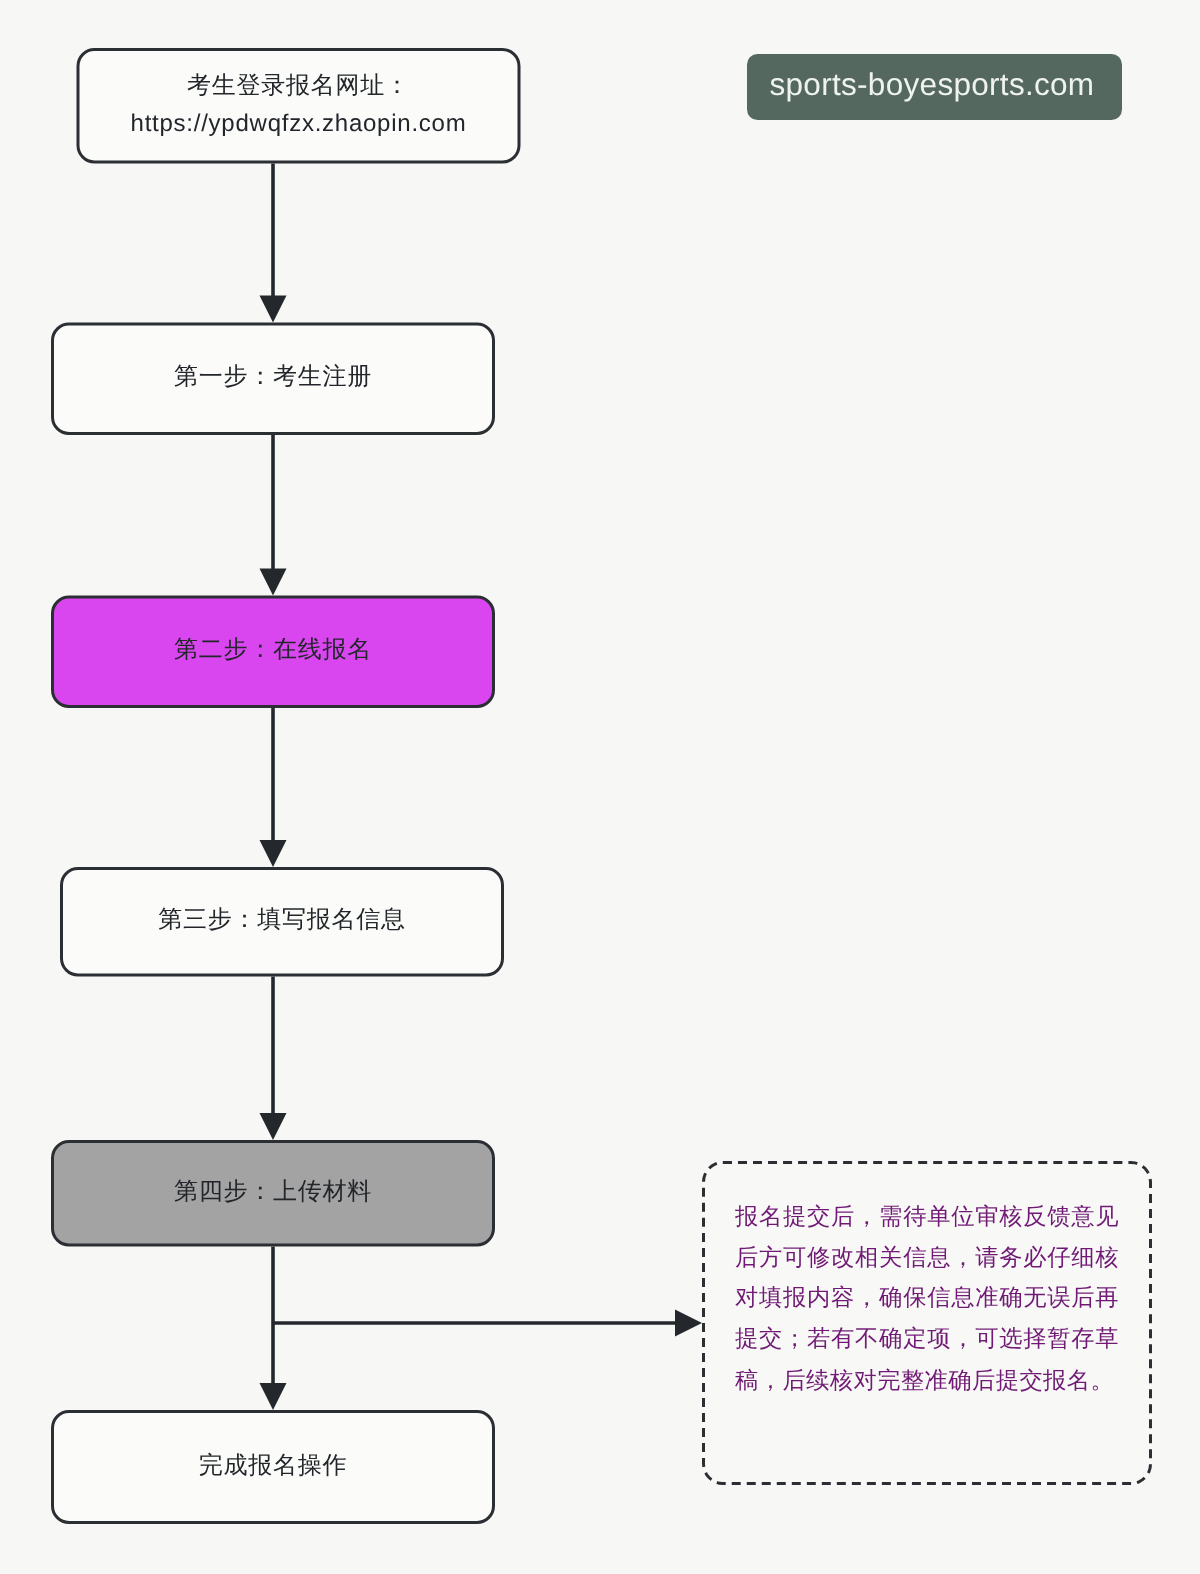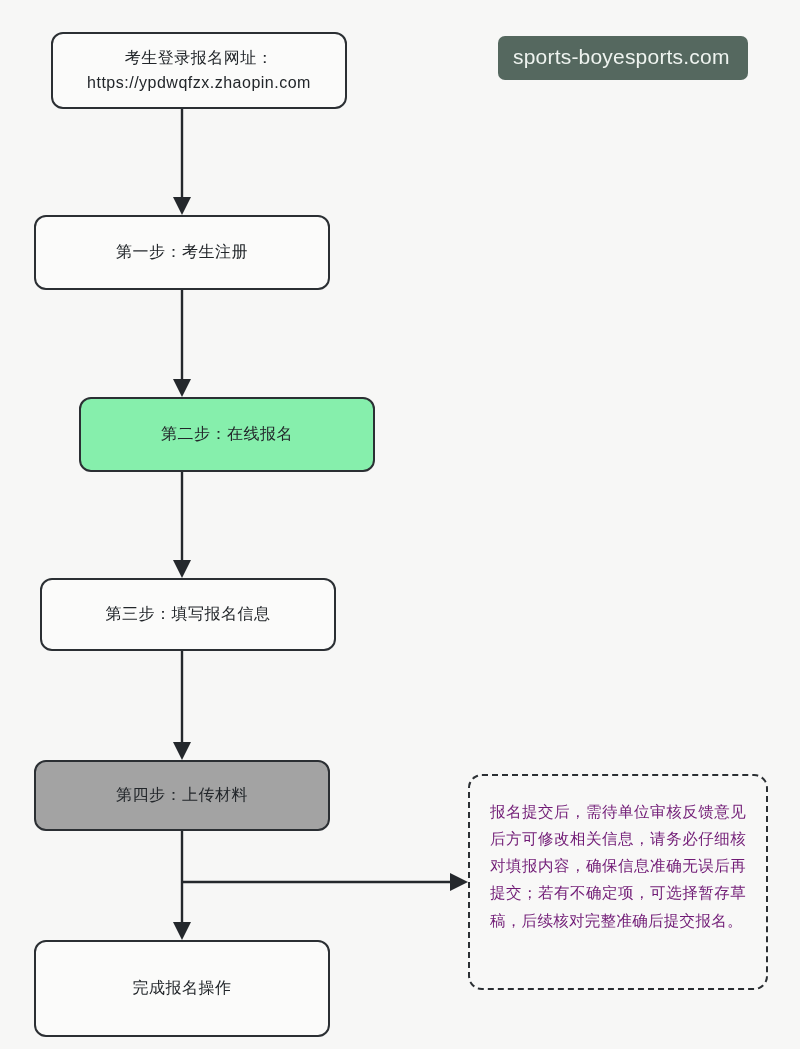--- a/index.html
+++ b/index.html
@@ -42,21 +42,21 @@
   .node .node-text {
     display: block;
     white-space: pre-line;
   }
 
   #node-url      { left: 34px;  top: 32px;  width: 296px; height: 77px; margin-left: 17px; }
   #node-step1    { left: 34px;  top: 215px; width: 296px; height: 75px; }
   #node-step2    { left: 34px;  top: 397px; width: 296px; height: 75px; }
   #node-step3    { left: 40px;  top: 578px; width: 296px; height: 73px; }
   #node-step4    { left: 34px;  top: 760px; width: 296px; height: 71px; }
-  #node-finish   { left: 34px;  top: 940px; width: 296px; height: 97px; }
+  #node-finish   { left: 34px;  top: 940px; width: 296px; height: 76px; }
 
   
   #note-box {
     position: absolute;
     left: 468px;
     top: 774px;
     width: 300px;
     height: 216px;
     box-sizing: border-box;
     background: #f8f8f7;
@@ -142,21 +142,21 @@
 
   <div class="node" id="node-url" style="background: rgb(251, 251, 250); border-color: rgb(43, 47, 51);">
     <span class="node-text">考生登录报名网址：
 https://ypdwqfzx.zhaopin.com</span>
   </div>
 
   <div class="node" id="node-step1" style="background: rgb(251, 251, 250); border-color: rgb(43, 47, 51);">
     <span class="node-text">第一步：考生注册</span>
   </div>
 
-  <div class="node" id="node-step2" style="background: #86efac; border-color: rgb(43, 47, 51); margin-left: 45px;">
+  <div class="node" id="node-step2" style="background: #d946ef; border-color: rgb(43, 47, 51);">
     <span class="node-text">第二步：在线报名</span>
   </div>
 
   <div class="node" id="node-step3" style="background: rgb(251, 251, 250); border-color: rgb(43, 47, 51);">
     <span class="node-text">第三步：填写报名信息</span>
   </div>
 
   <div class="node" id="node-step4" style="background: #a3a3a3; border-color: rgb(43, 47, 51);">
     <span class="node-text">第四步：上传材料</span>
   </div>

